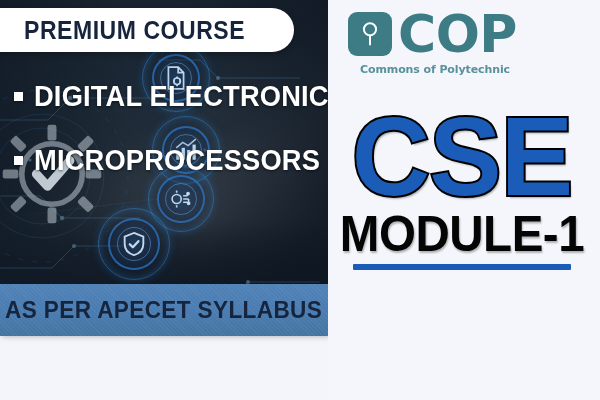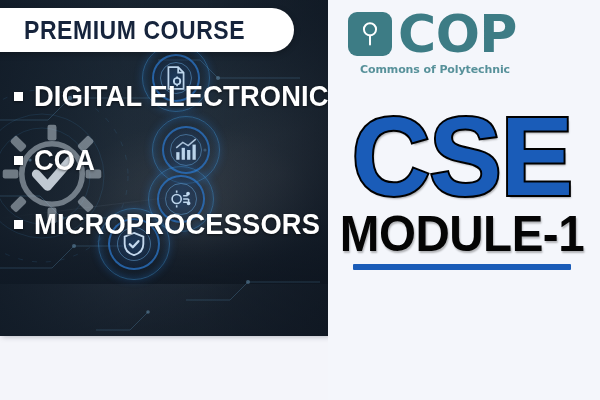--- a/index.html
+++ b/index.html
@@ -409,28 +409,27 @@
       <span class="pill-text">PREMIUM COURSE</span>
     </div>
 
     <div class="course-list">
       <div class="course-item">
         <span class="bullet-square"></span>
         <span class="course-label">DIGITAL ELECTRONICS</span>
       </div>
       <div class="course-item">
         <span class="bullet-square"></span>
-        <span class="course-label">COA</span>
-      </div>
-      <div class="course-item">
-        <span class="bullet-square"></span>
         <span class="course-label">MICROPROCESSORS</span>
       </div>
     </div>
 
+    <div class="syllabus-banner">
+      <span class="banner-text">AS PER APECET SYLLABUS</span>
+    </div>
   </div>
 
   <div class="right-panel">
 
     <div class="brand">
       <div class="brand-row">
         <span class="brand-mark">
           <svg width="28" height="28" viewBox="0 0 24 24" fill="none" stroke="#ffffff" stroke-width="1.7" stroke-linecap="round">
             <circle cx="12" cy="8" r="5.2"></circle>
             <path d="M12 13.2 V21"></path>

